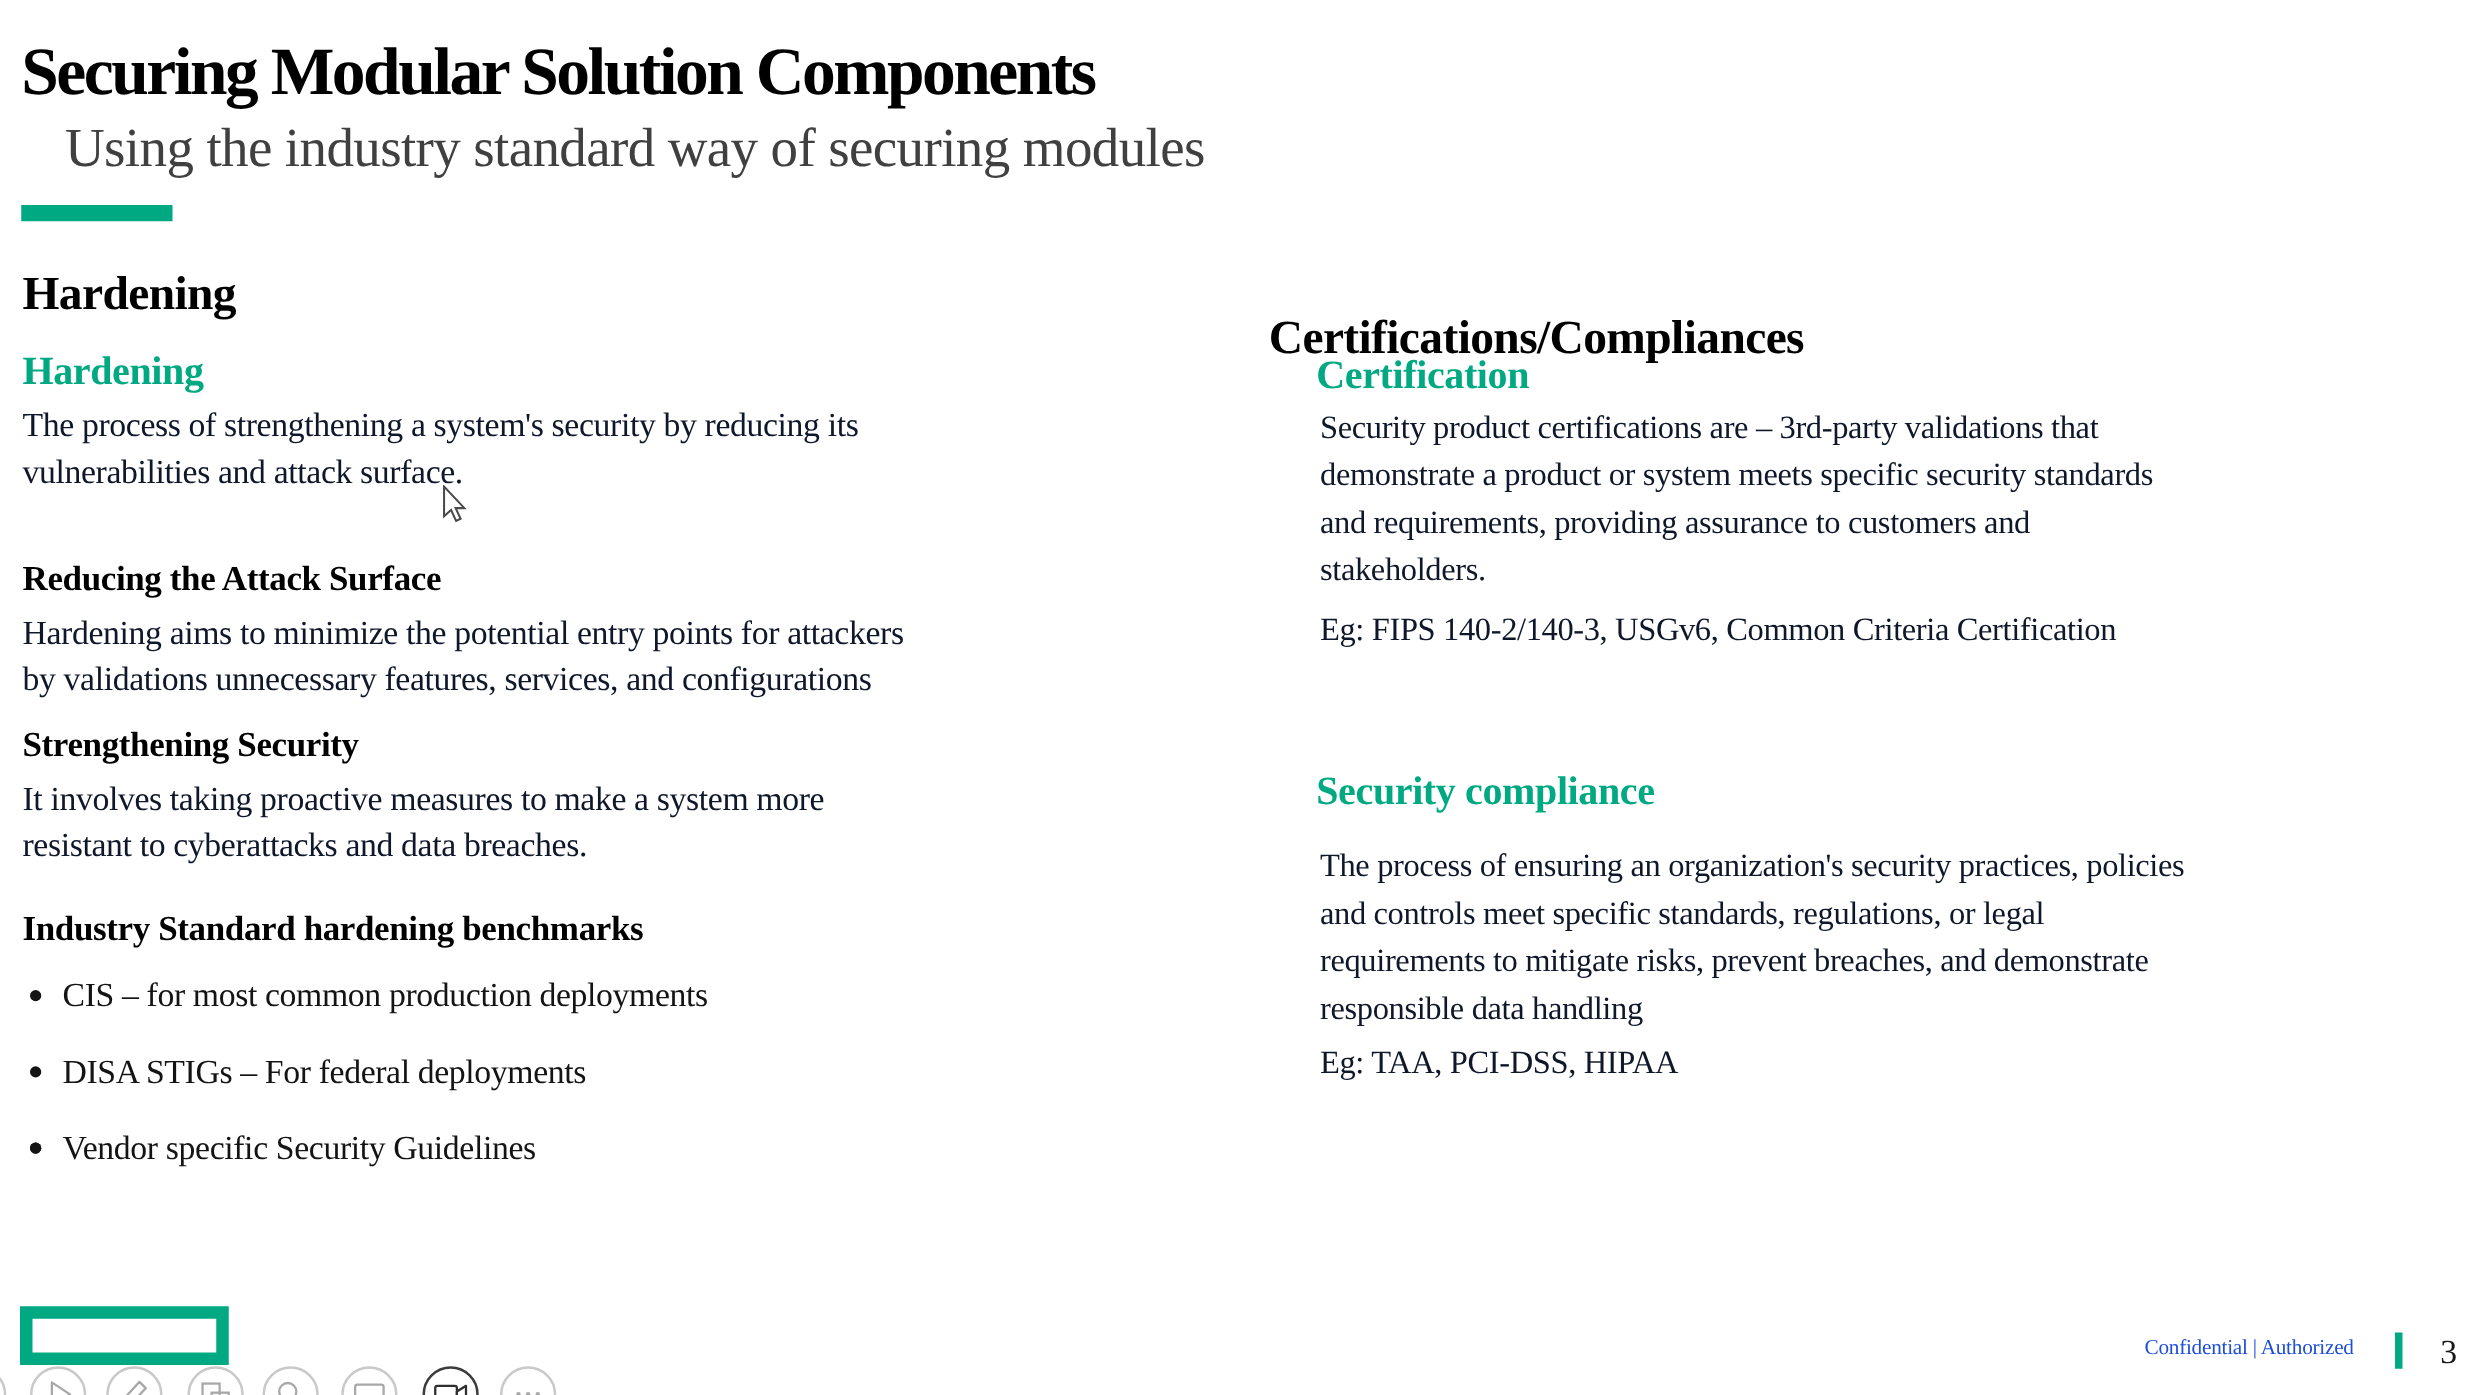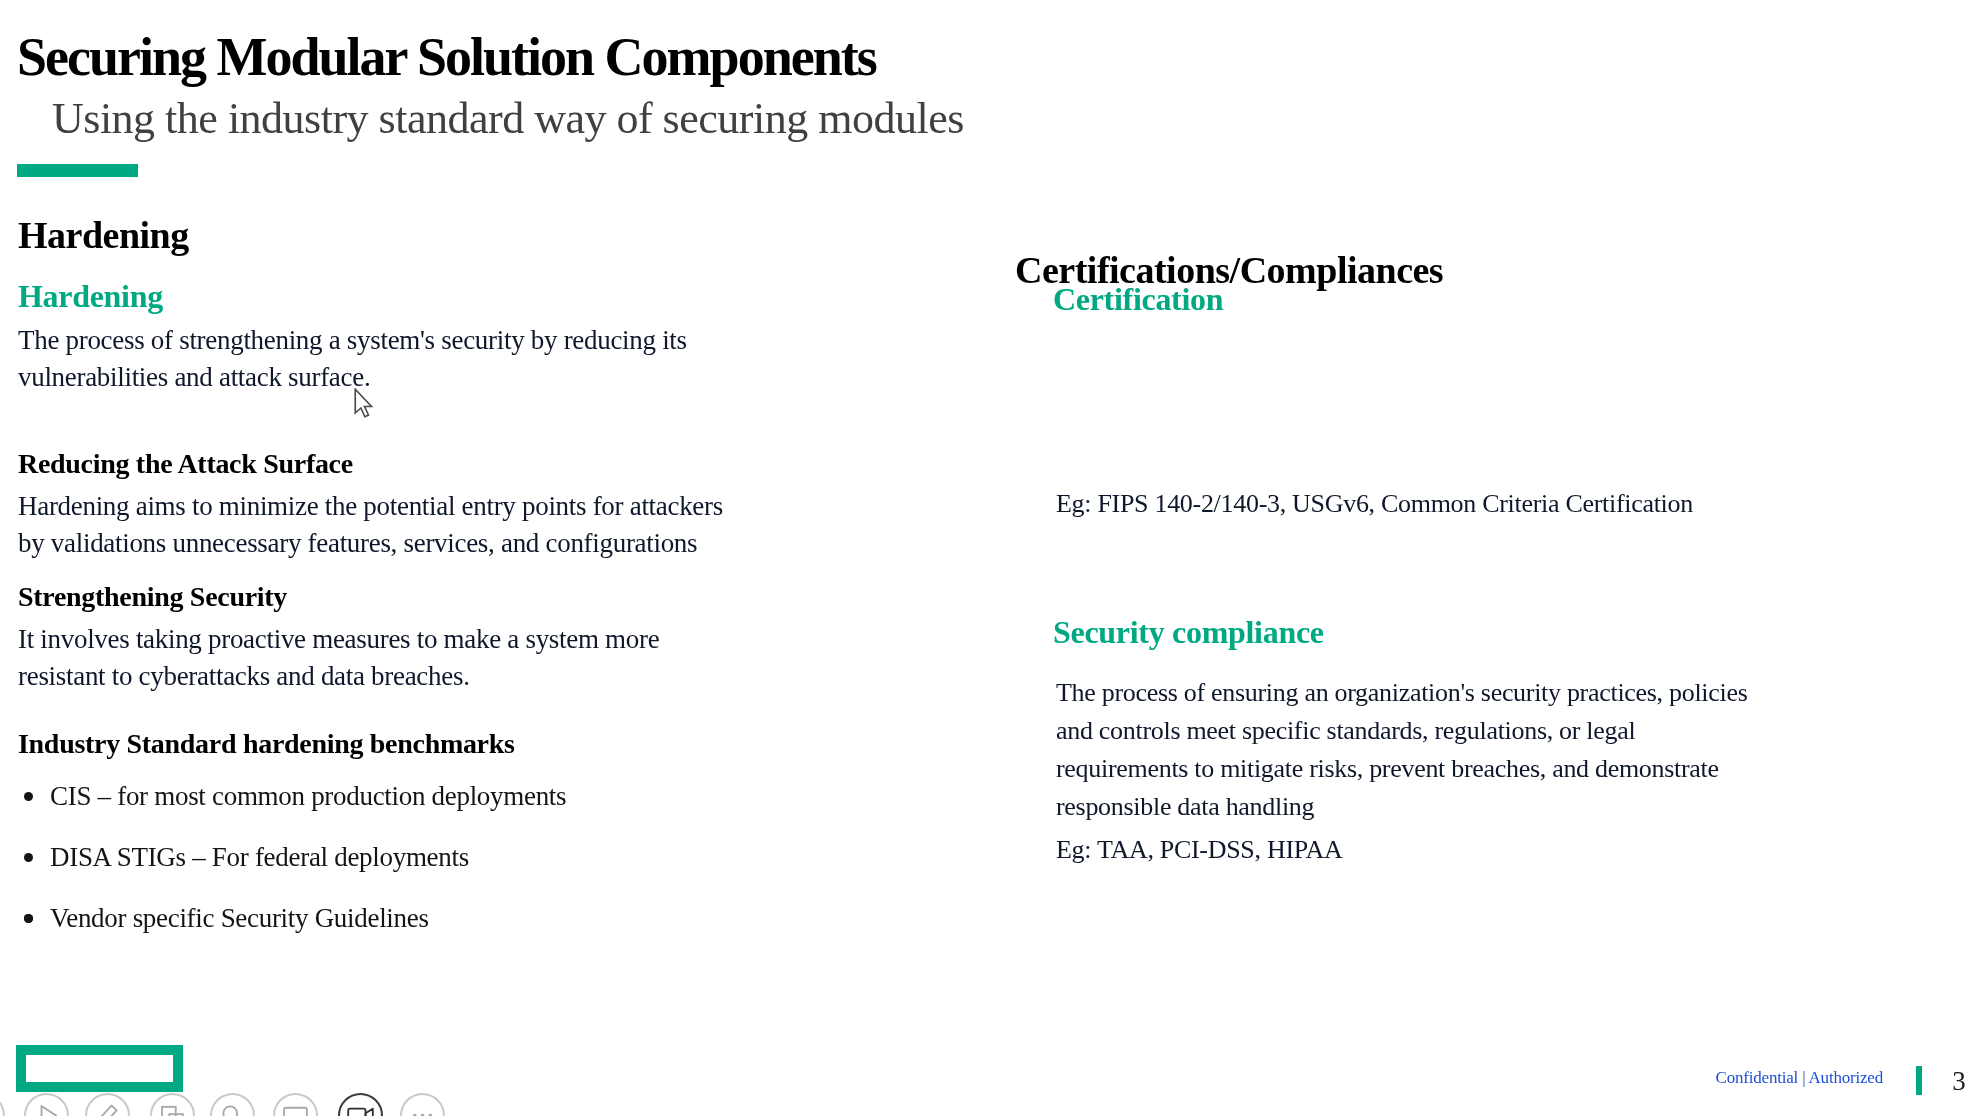--- a/index.html
+++ b/index.html
@@ -102,20 +102,24 @@
   <h4 class="sub-heading" style="left:18px; top:730px;">Industry Standard hardening benchmarks</h4>
   <ul class="bullet-list">
     <li><span class="dot"></span><span>CIS – for most common production deployments</span></li>
     <li><span class="dot"></span><span>DISA STIGs – For federal deployments</span></li>
     <li><span class="dot"></span></li>
     <li><span class="dot"></span><span>Vendor specific Security Guidelines</span></li>
   </ul>
 
   <h2 class="col-heading" style="left:1015px; top:216px;margin-top:35px;">Certifications/Compliances</h2>
   <h3 class="green-heading" style="left:1053px; top:283px;">Certification</h3>
+  <p class="body-text rt" style="left:1056px; top:323px;">Security product certifications are – 3rd-party validations that
+demonstrate a product or system meets specific security standards
+and requirements, providing assurance to customers and
+stakeholders.</p>
   <p class="body-text rt" style="left:1056px; top:485px;">Eg: FIPS 140-2/140-3, USGv6, Common Criteria Certification</p>
 
   <h3 class="green-heading" style="left:1053px; top:616px;">Security compliance</h3>
   <p class="body-text rt" style="left:1056px; top:674px;">The process of ensuring an organization's security practices, policies
 and controls meet specific standards, regulations, or legal
 requirements to mitigate risks, prevent breaches, and demonstrate
 responsible data handling</p>
   <p class="body-text rt" style="left:1056px; top:831px;text-align:center;">Eg: TAA, PCI-DSS, HIPAA</p>
 
   <div class="hpe-logo"></div>

